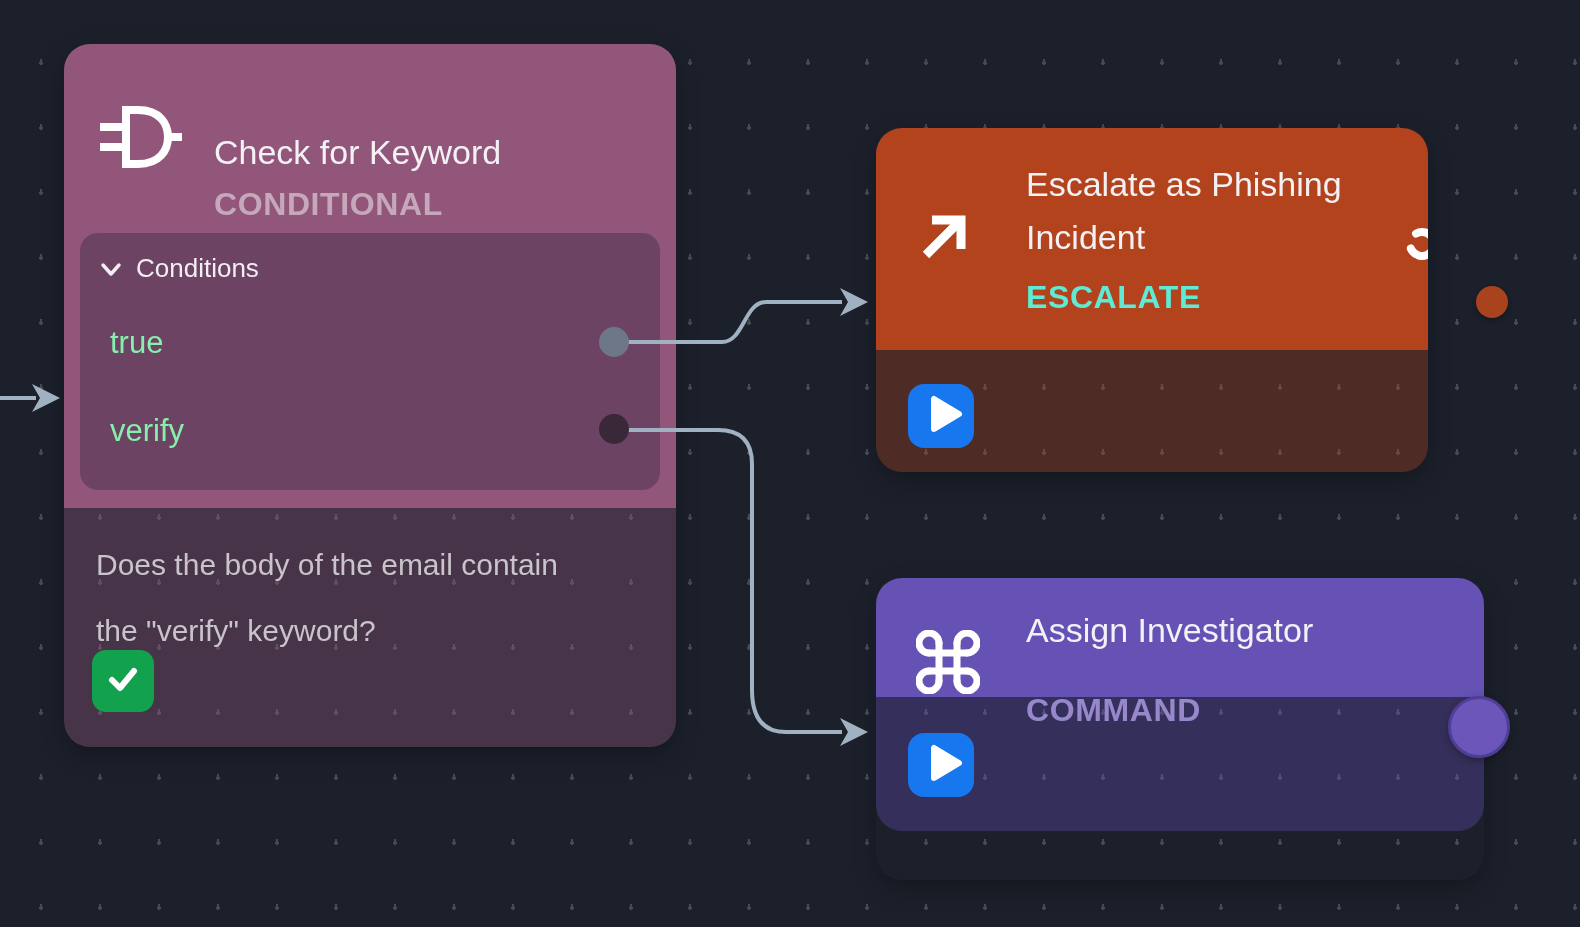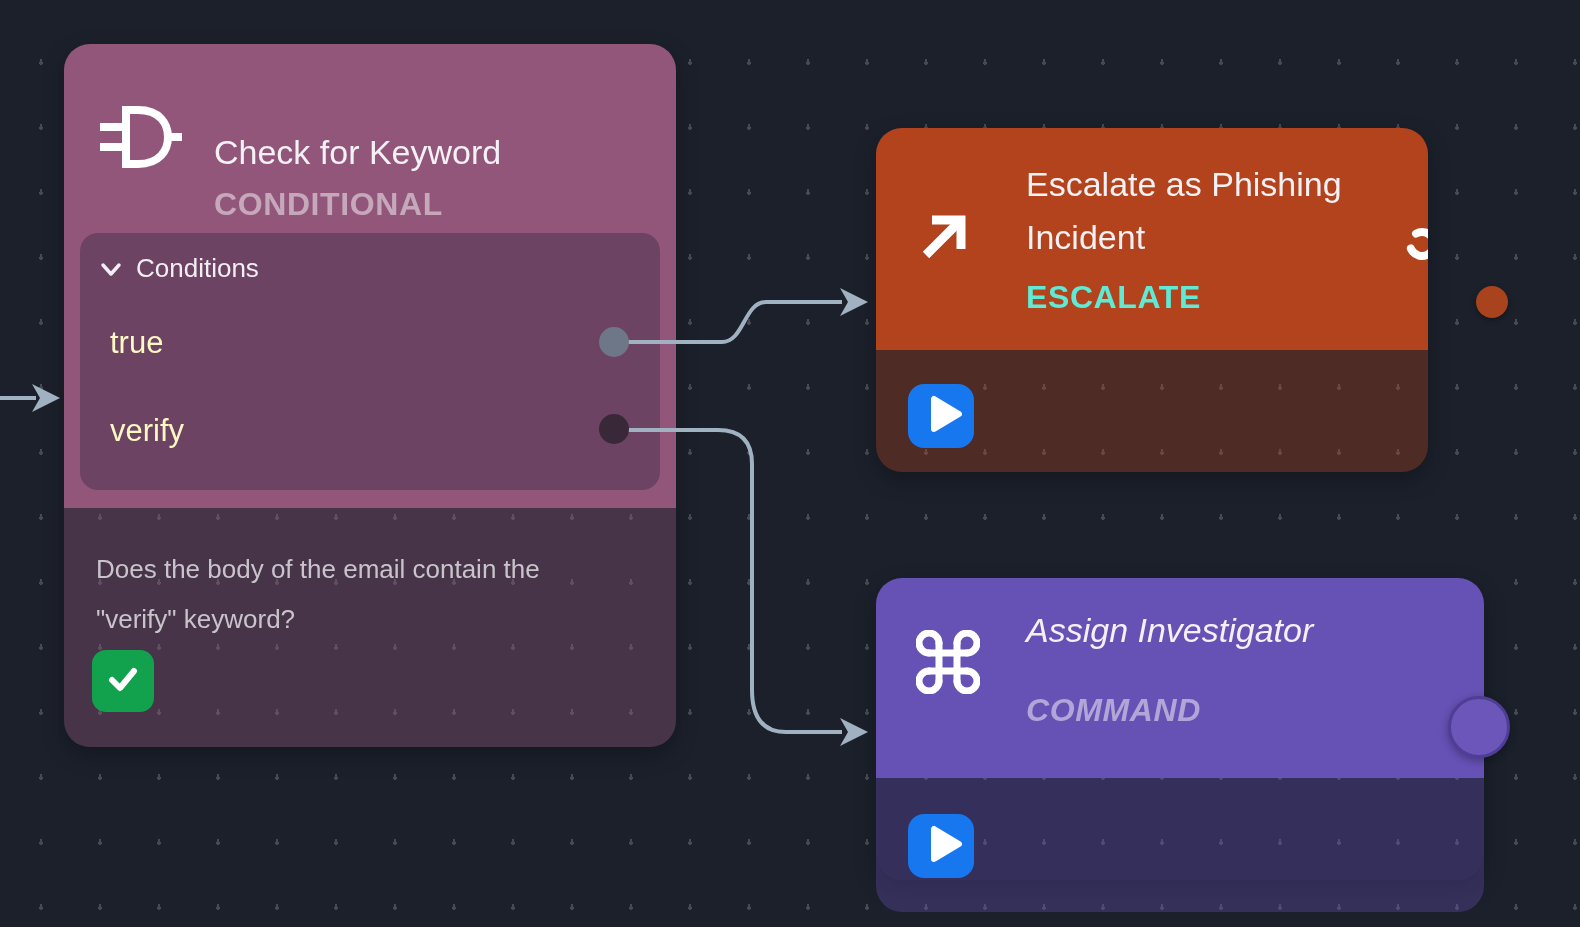--- a/index.html
+++ b/index.html
@@ -29,46 +29,46 @@
   .cond-header { height:464px; background:var(--conditional-header, #93567b); }
   .cond-body   { height:239px; background:var(--conditional-body, rgba(147,86,123,0.38)); }
   .cond-type   { color:#c6a8bb; }
 
   .conditions-panel {
     position:absolute; left:16px; top:189px; width:580px; height:257px;
     background:var(--conditions-panel, #6d4364); border-radius:18px;
   }
   .panel-toggle { position:absolute; left:20px; top:20px; display:flex; align-items:center; gap:14px;
                   color:#f2eef3; font-size:26px; cursor:pointer; }
-  .cond-out-label { position:absolute; left:30px; color:#fef9c3; font-size:31px; }
+  .cond-out-label { position:absolute; left:30px; color:#86efac; font-size:31px; }
   .port { position:absolute; border-radius:50%; z-index:6; }
   .port-true  { left:519px; top:94px;  width:30px; height:30px; background:var(--port-true, #6e7787); }
   .port-false { left:519px; top:181px; width:30px; height:30px; background:var(--port-false, #382838); }
 
   .description { position:absolute; left:32px; top:24px; width:505px;
-                 color:#c9c4cb; font-size:26px; line-height:50px;margin-top:12px; }
+                 color:#c9c4cb; font-size:30px; line-height:66px; }
   .check-button { position:absolute; left:28px; top:142px; width:62px; height:62px;
                   background:var(--check-button, #12a14d); border-radius:14px;
                   display:flex; align-items:center; justify-content:center; cursor:pointer; }
 
   
   .node-escalate { left:876px; top:128px; width:552px; height:344px; }
   .esc-header { height:222px; background:var(--escalate-header, #b2431d); overflow:hidden; }
   .esc-body   { height:122px; background:var(--escalate-body, rgba(178,67,29,0.35)); }
   .esc-type   { color:#5eead4; }
   .esc-title  { left:150px; top:30px; width:400px; }
   .esc-type.node-type { left:150px; top:151px; }
   .clipped-icon { position:absolute; right:-14px; top:96px; }
   .port-escalate { left:600px; top:158px; width:32px; height:32px;
                    background:var(--port-escalate, #a8431d);
                    box-shadow:0 2px 5px rgba(0,0,0,.35); }
 
   
   .node-command { left:876px; top:578px; width:608px; height:302px; }
-  .cmd-header { height:200px; background:var(--command-header, #6651b5);font-style:italic; }
+  .cmd-header { height:119px; background:var(--command-header, #6651b5); }
   .cmd-body   { height:134px; background:var(--command-body, rgba(102,81,181,0.35)); }
   .cmd-type   { color:#b2a6d8;margin-top:16px; }
   .cmd-title  { left:150px; top:26px; }
   .cmd-type.node-type { left:150px; top:98px; }
   .port-command { left:572px; top:118px; width:62px; height:62px;
                   background:var(--port-command, #6c56ba);
                   border:3px solid #4f3e96; box-shadow:0 3px 8px rgba(0,0,0,.3); }
 
   .play-button { position:absolute; left:32px; width:66px; height:64px;
                  background:var(--play-button, #1677ee); border-radius:16px;

